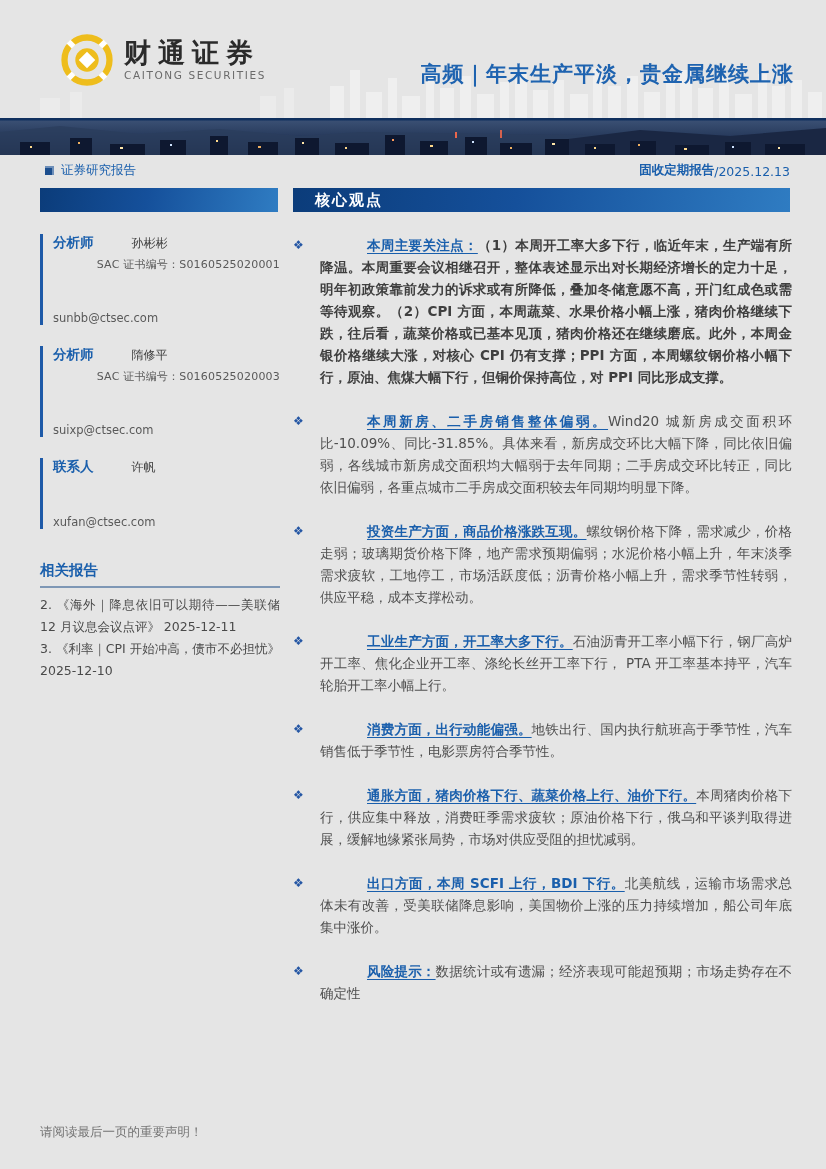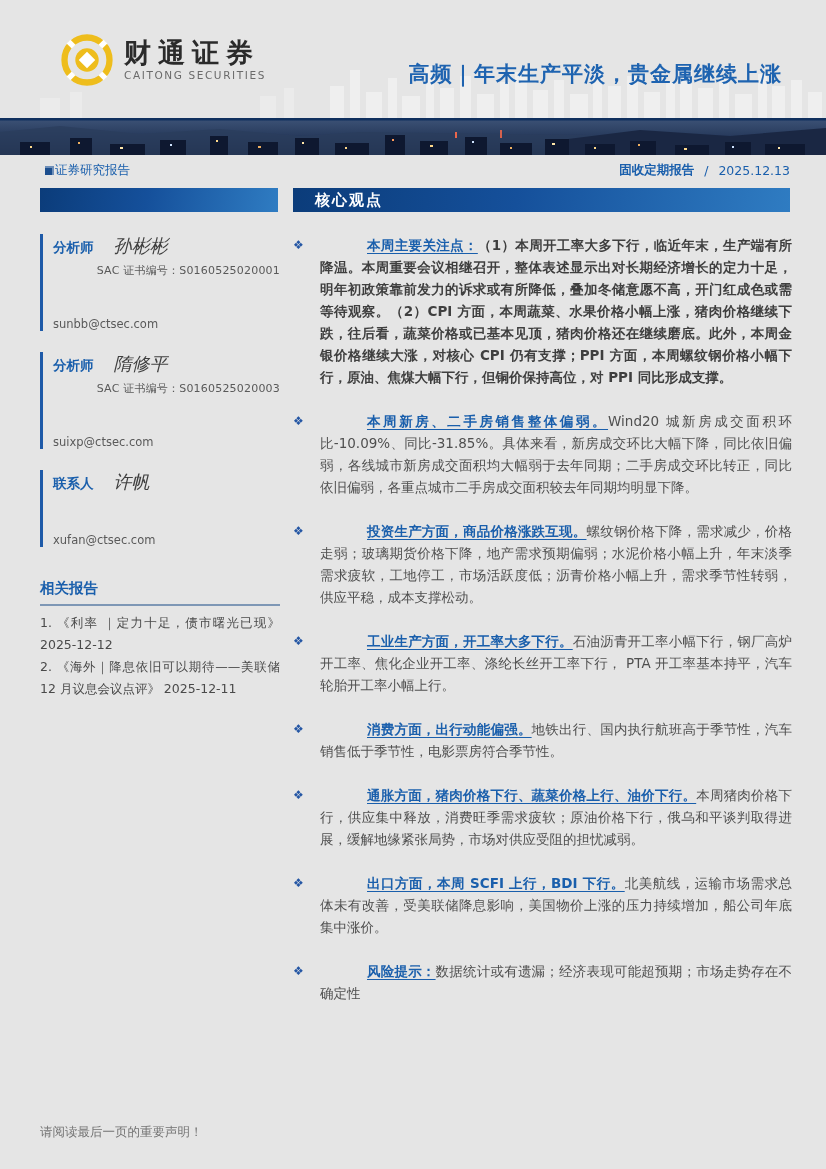--- a/index.html
+++ b/index.html
@@ -11,53 +11,53 @@
     color:#4f4f4f;
   }
 
   
   .logo-wrap { position:absolute; left:60px; top:33px; display:flex; align-items:center; gap:10px; }
   .logo-emblem { width:54px; height:54px; }
   .logo-cn { font-size:27px; font-weight:700; color:#2b2b2b; letter-spacing:7px; font-family:"DejaVu Serif","Liberation Serif",serif; line-height:1; }
   .logo-en { font-size:10.5px; color:#6a6a6a; letter-spacing:1.6px; margin-top:3px; }
 
   .doc-title {
-    position:absolute; right:44px; top:60px; z-index:3;
+    position:absolute; right:32px; top:60px; z-index:3;
     font-size:21px; font-weight:700; color:#1e63b0; letter-spacing:1px; white-space:nowrap;
   }
 
   .skyline-watermark { position:absolute; left:0; top:58px; width:826px; height:60px; z-index:1; }
 
   .banner { position:absolute; left:0; top:118px; width:826px; height:37px; z-index:2; display:block; }
 
   .subheader {
     position:absolute; left:0; top:160px; width:826px; height:20px;
     display:flex; justify-content:space-between; align-items:center;
     padding-left:45px; padding-right:36px;
   }
-  .report-label { display:flex; align-items:center; gap:1px; font-size:12.5px; color:#1a5fac; }
+  .report-label { display:flex; align-items:center; gap:7px; font-size:12.5px; color:#1a5fac; }
   .label-square { width:9px; height:9px; background:#1c4e8e; display:inline-block; box-shadow:inset -2px 2px 0 #6e8fb9; }
-  .report-meta { font-size:12.5px; color:#1a5fac; display:flex; gap:10px; align-items:center; }
+  .report-meta { font-size:12.5px; color:#1a5fac; display:flex; gap:0; align-items:flex-end; }
   .report-meta .type { font-weight:700; }
 
   
   .grad-bar {
     height:24px; background:linear-gradient(100deg,#0b3c7a 0%,#15509b 45%,#2f7cc2 100%);
     display:flex; align-items:center;
   }
   .sidebar-bar { position:absolute; left:40px; top:188px; width:238px; }
   .main-bar { position:absolute; left:293px; top:188px; width:497px; padding-left:22px; }
   .main-bar .bar-text { color:#ffffff; font-size:15px; font-weight:700; letter-spacing:2px; }
 
   
   .sidebar { position:absolute; left:40px; top:234px; width:240px; }
   .person { border-left:3px solid #1e5aa8; padding-left:10px; margin-bottom:21px; }
-  .person-head { display:flex; gap:20px; align-items:baseline; margin-bottom:5px; }
+  .person-head { display:flex; gap:38px; align-items:baseline; margin-bottom:5px; }
   .person-role { font-size:13.5px; font-weight:700; color:#1a5fac; }
-  .person-name { font-size:18px; color:#3f3f3f;font-style:italic; }
+  .person-name { font-size:12px; color:#3f3f3f; }
   .person-sac { font-size:11px; color:#595959; margin-bottom:4px; letter-spacing:.2px;text-align:right; }
   .person-email { font-size:11.5px; color:#595959;margin-top:39px; }
 
   .related { margin-top:32px; }
   .related-title {
     font-size:14.5px; font-weight:700; color:#1a5fac;
     padding-bottom:6px; border-bottom:2px solid #7e97b5; margin-bottom:6px;
   }
   .related-item { font-size:12.5px; color:#4a4a4a; line-height:22px; text-align:justify; }
 
@@ -231,22 +231,22 @@
     <div class="person">
       <div class="person-head">
         <span class="person-role">联系人</span>
         <span class="person-name">许帆</span>
       </div>
       <div class="person-email">xufan@ctsec.com</div>
     </div>
 
     <div class="related">
       <div class="related-title">相关报告</div>
-      <div class="related-item">1. 《利率 ｜定力十足，债市曙光已现》 2025-12-12</div>
       <div class="related-item">2. 《海外｜降息依旧可以期待——美联储 12 月议息会议点评》    2025-12-11</div>
+      <div class="related-item">3. 《利率｜CPI 开始冲高，债市不必担忧》 2025-12-10</div>
     </div>
   </div>
 
   <div class="main">
 
     <div class="bullet first-strong">
       <div class="bullet-marker">❖</div>
       <div class="bullet-text"><span class="lead">本周主要关注点：</span><span class="body">（1）本周开工率大多下行，临近年末，生产端有所降温。本周重要会议相继召开，整体表述显示出对长期经济增长的定力十足，明年初政策靠前发力的诉求或有所降低，叠加冬储意愿不高，开门红成色或需等待观察。（2）CPI 方面，本周蔬菜、水果价格小幅上涨，猪肉价格继续下跌，往后看，蔬菜价格或已基本见顶，猪肉价格还在继续磨底。此外，本周金银价格继续大涨，对核心 CPI 仍有支撑；PPI 方面，本周螺纹钢价格小幅下行，原油、焦煤大幅下行，但铜价保持高位，对 PPI 同比形成支撑。</span></div>
     </div>
 

